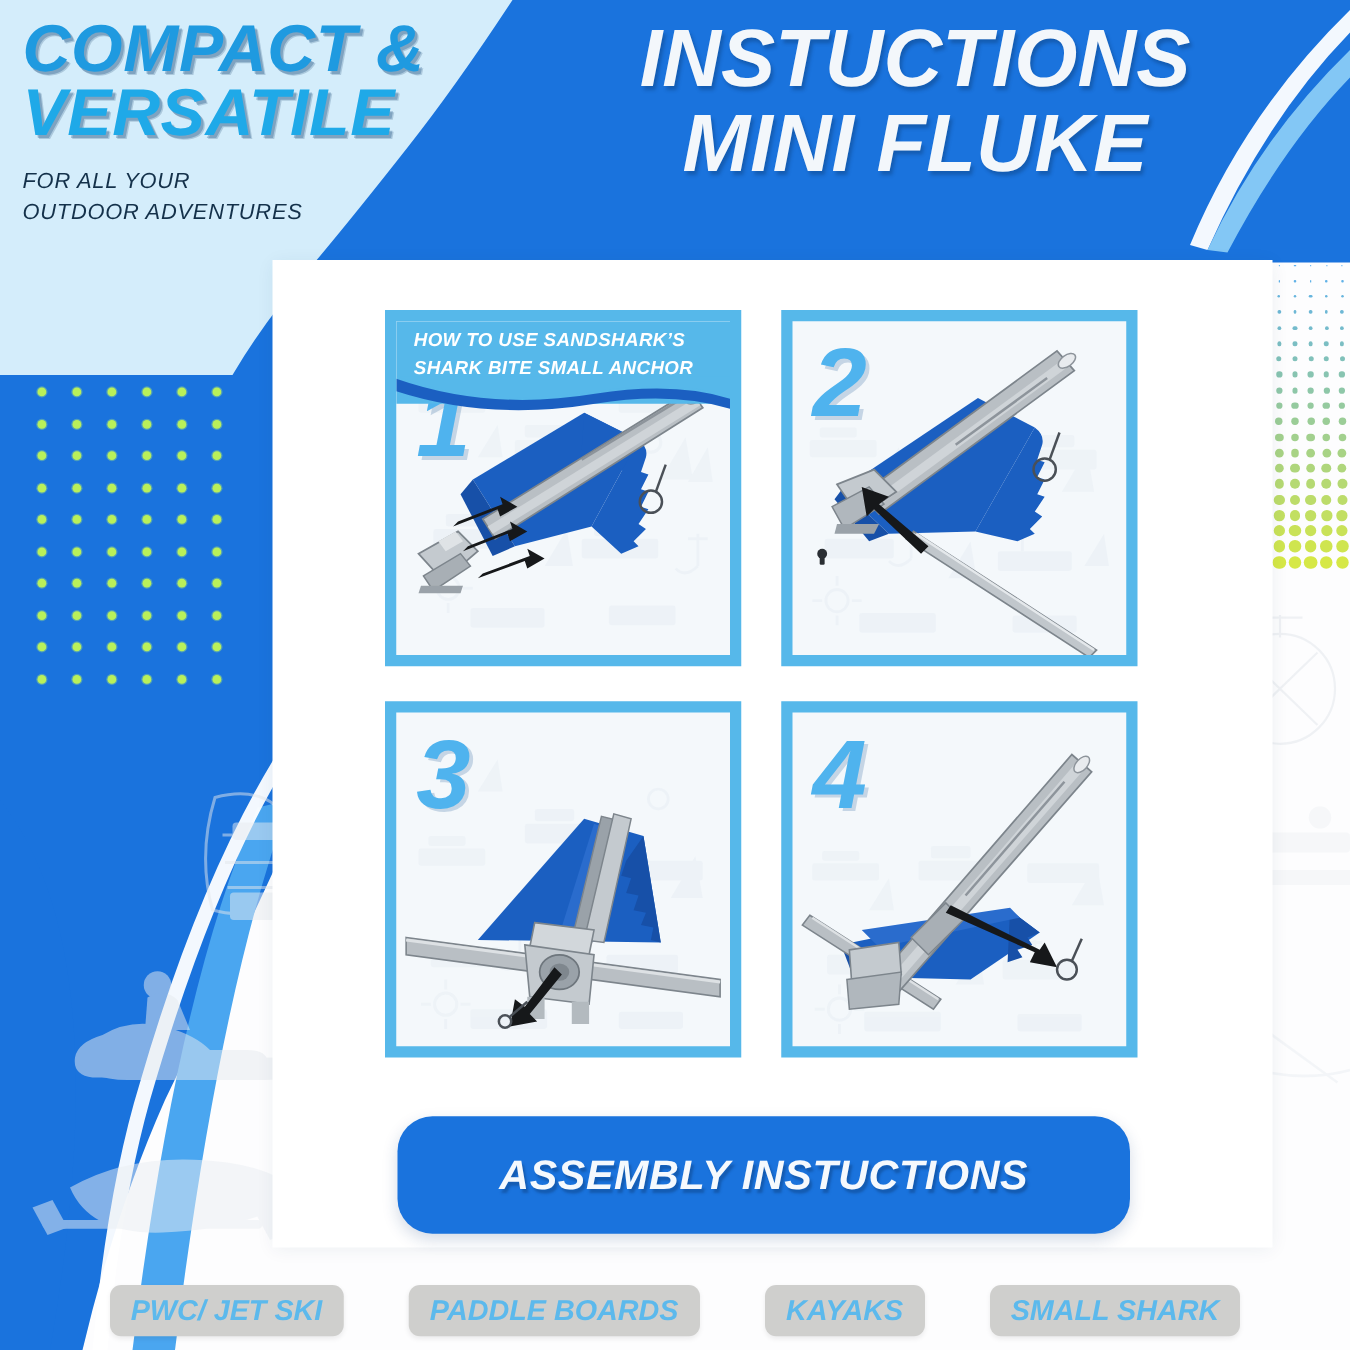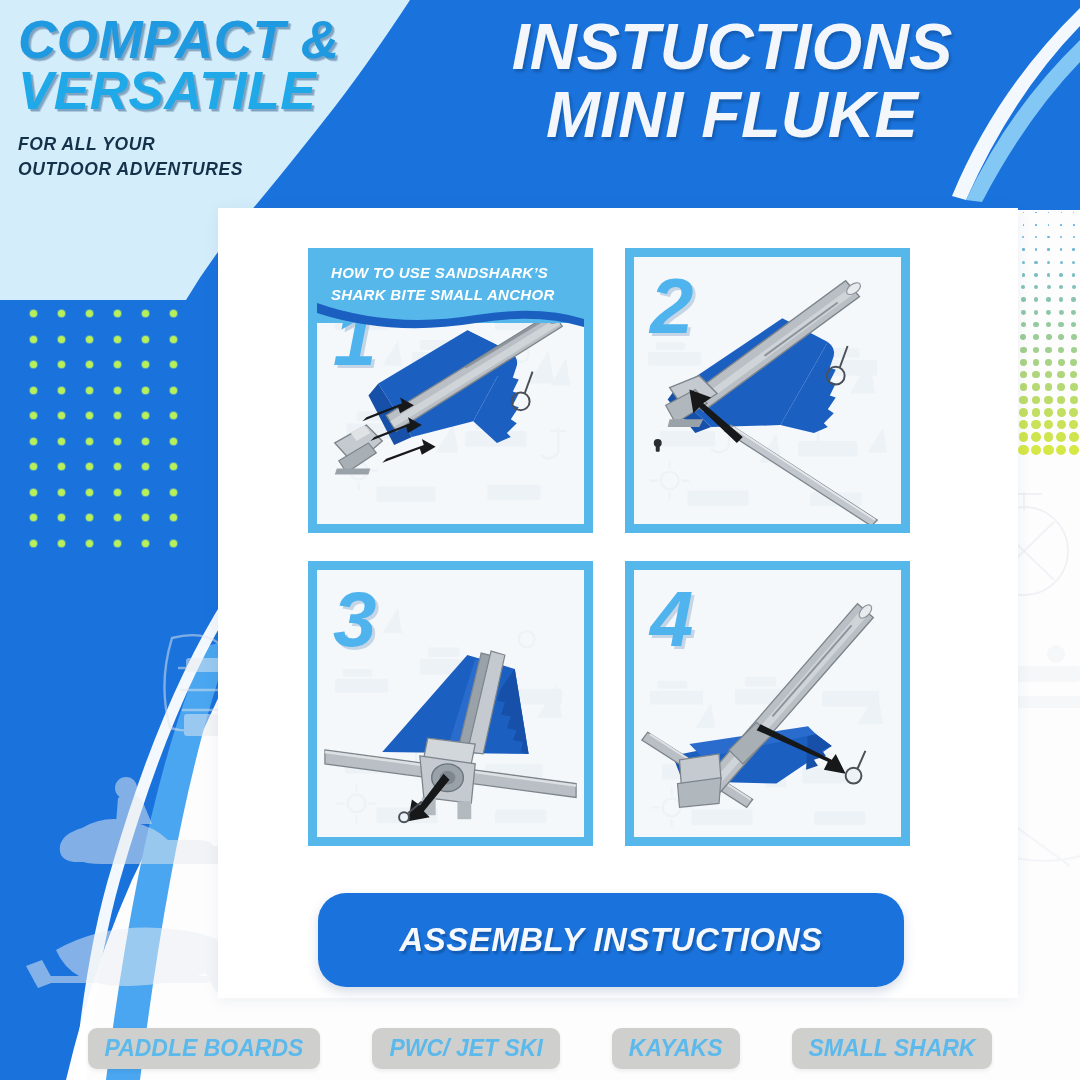--- a/index.html
+++ b/index.html
@@ -28,21 +28,21 @@
   }
 
   
   .tl-head{position:absolute;left:18px;top:16px;width:400px;z-index:20;}
   .tl-l1,.tl-l2{
     font-weight:bold;font-style:italic;letter-spacing:.5px;
     line-height:.92;white-space:nowrap;
   }
   .tl-l1{font-size:53px;color:#1f9ae0;text-shadow:3px 3px 0 #0f3c6b33, 2px 2px 0 #2a5e8c55;}
   .tl-l2{font-size:53px;color:#1fa9e8;text-shadow:3px 3px 0 #0f3c6b33, 2px 2px 0 #2a5e8c55;margin-top:2px;}
-  .tl-sub{margin-top:16px;font-size:17.5px;font-weight:bold;font-style:italic;color:#14314a;line-height:1.45;letter-spacing:.6px;}
+  .tl-sub{margin-top:16px;font-size:17.5px;font-weight:normal;font-style:italic;color:#14314a;line-height:1.45;letter-spacing:.6px;}
 
   
   .main-title{
     position:absolute;left:432px;top:14px;width:600px;z-index:20;text-align:center;
   }
   .mt-l1,.mt-l2{
     font-size:65px;font-weight:bold;font-style:italic;color:#f3f7fb;
     letter-spacing:0px;line-height:1.02;white-space:nowrap;
     text-shadow:2px 3px 3px rgba(8,40,80,.30);
   }
@@ -680,19 +680,19 @@
       </div>
     </div>
 
   </div>
 
   <div class="cta">
     <span class="cta-label">ASSEMBLY INSTUCTIONS</span>
   </div>
 
   <div class="tags" id="tags">
+      <div class="tag"><span>PWC/ JET SKI</span></div>
       <div class="tag"><span>PADDLE BOARDS</span></div>
-      <div class="tag"><span>PWC/ JET SKI</span></div>
       <div class="tag"><span>KAYAKS</span></div>
       <div class="tag"><span>SMALL SHARK</span></div>
     </div>
 
 </div>
 
 </body></html>

